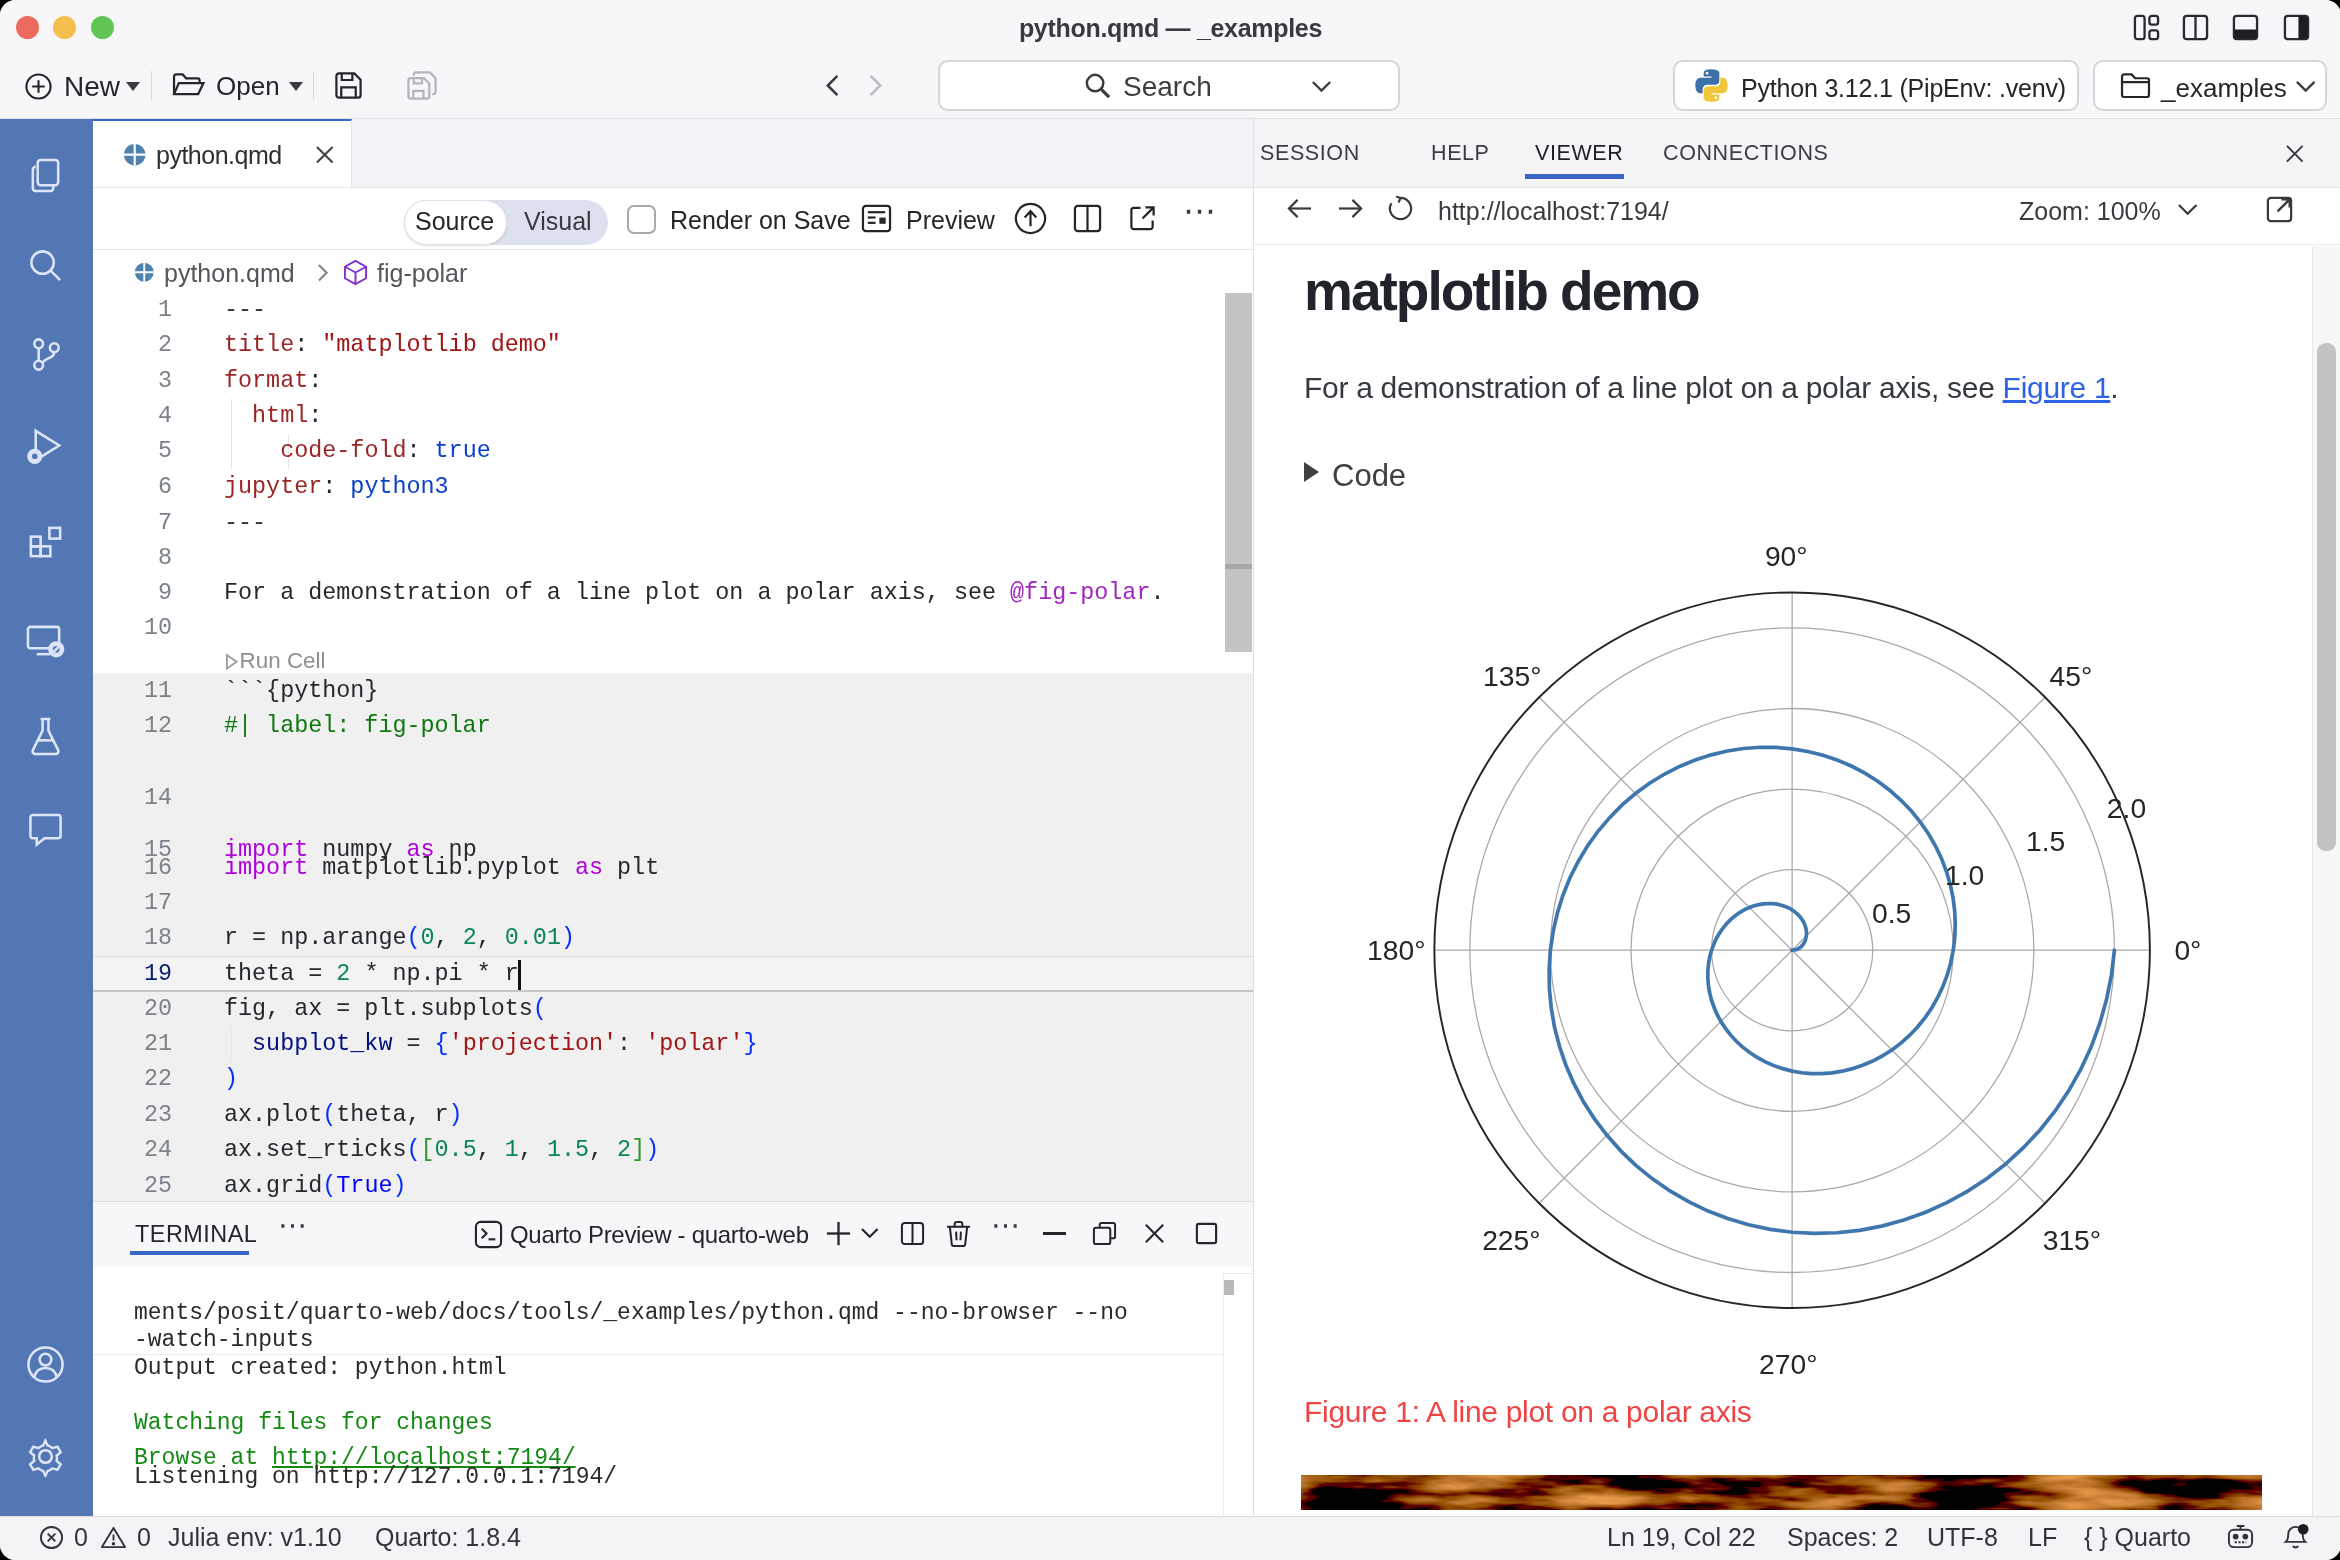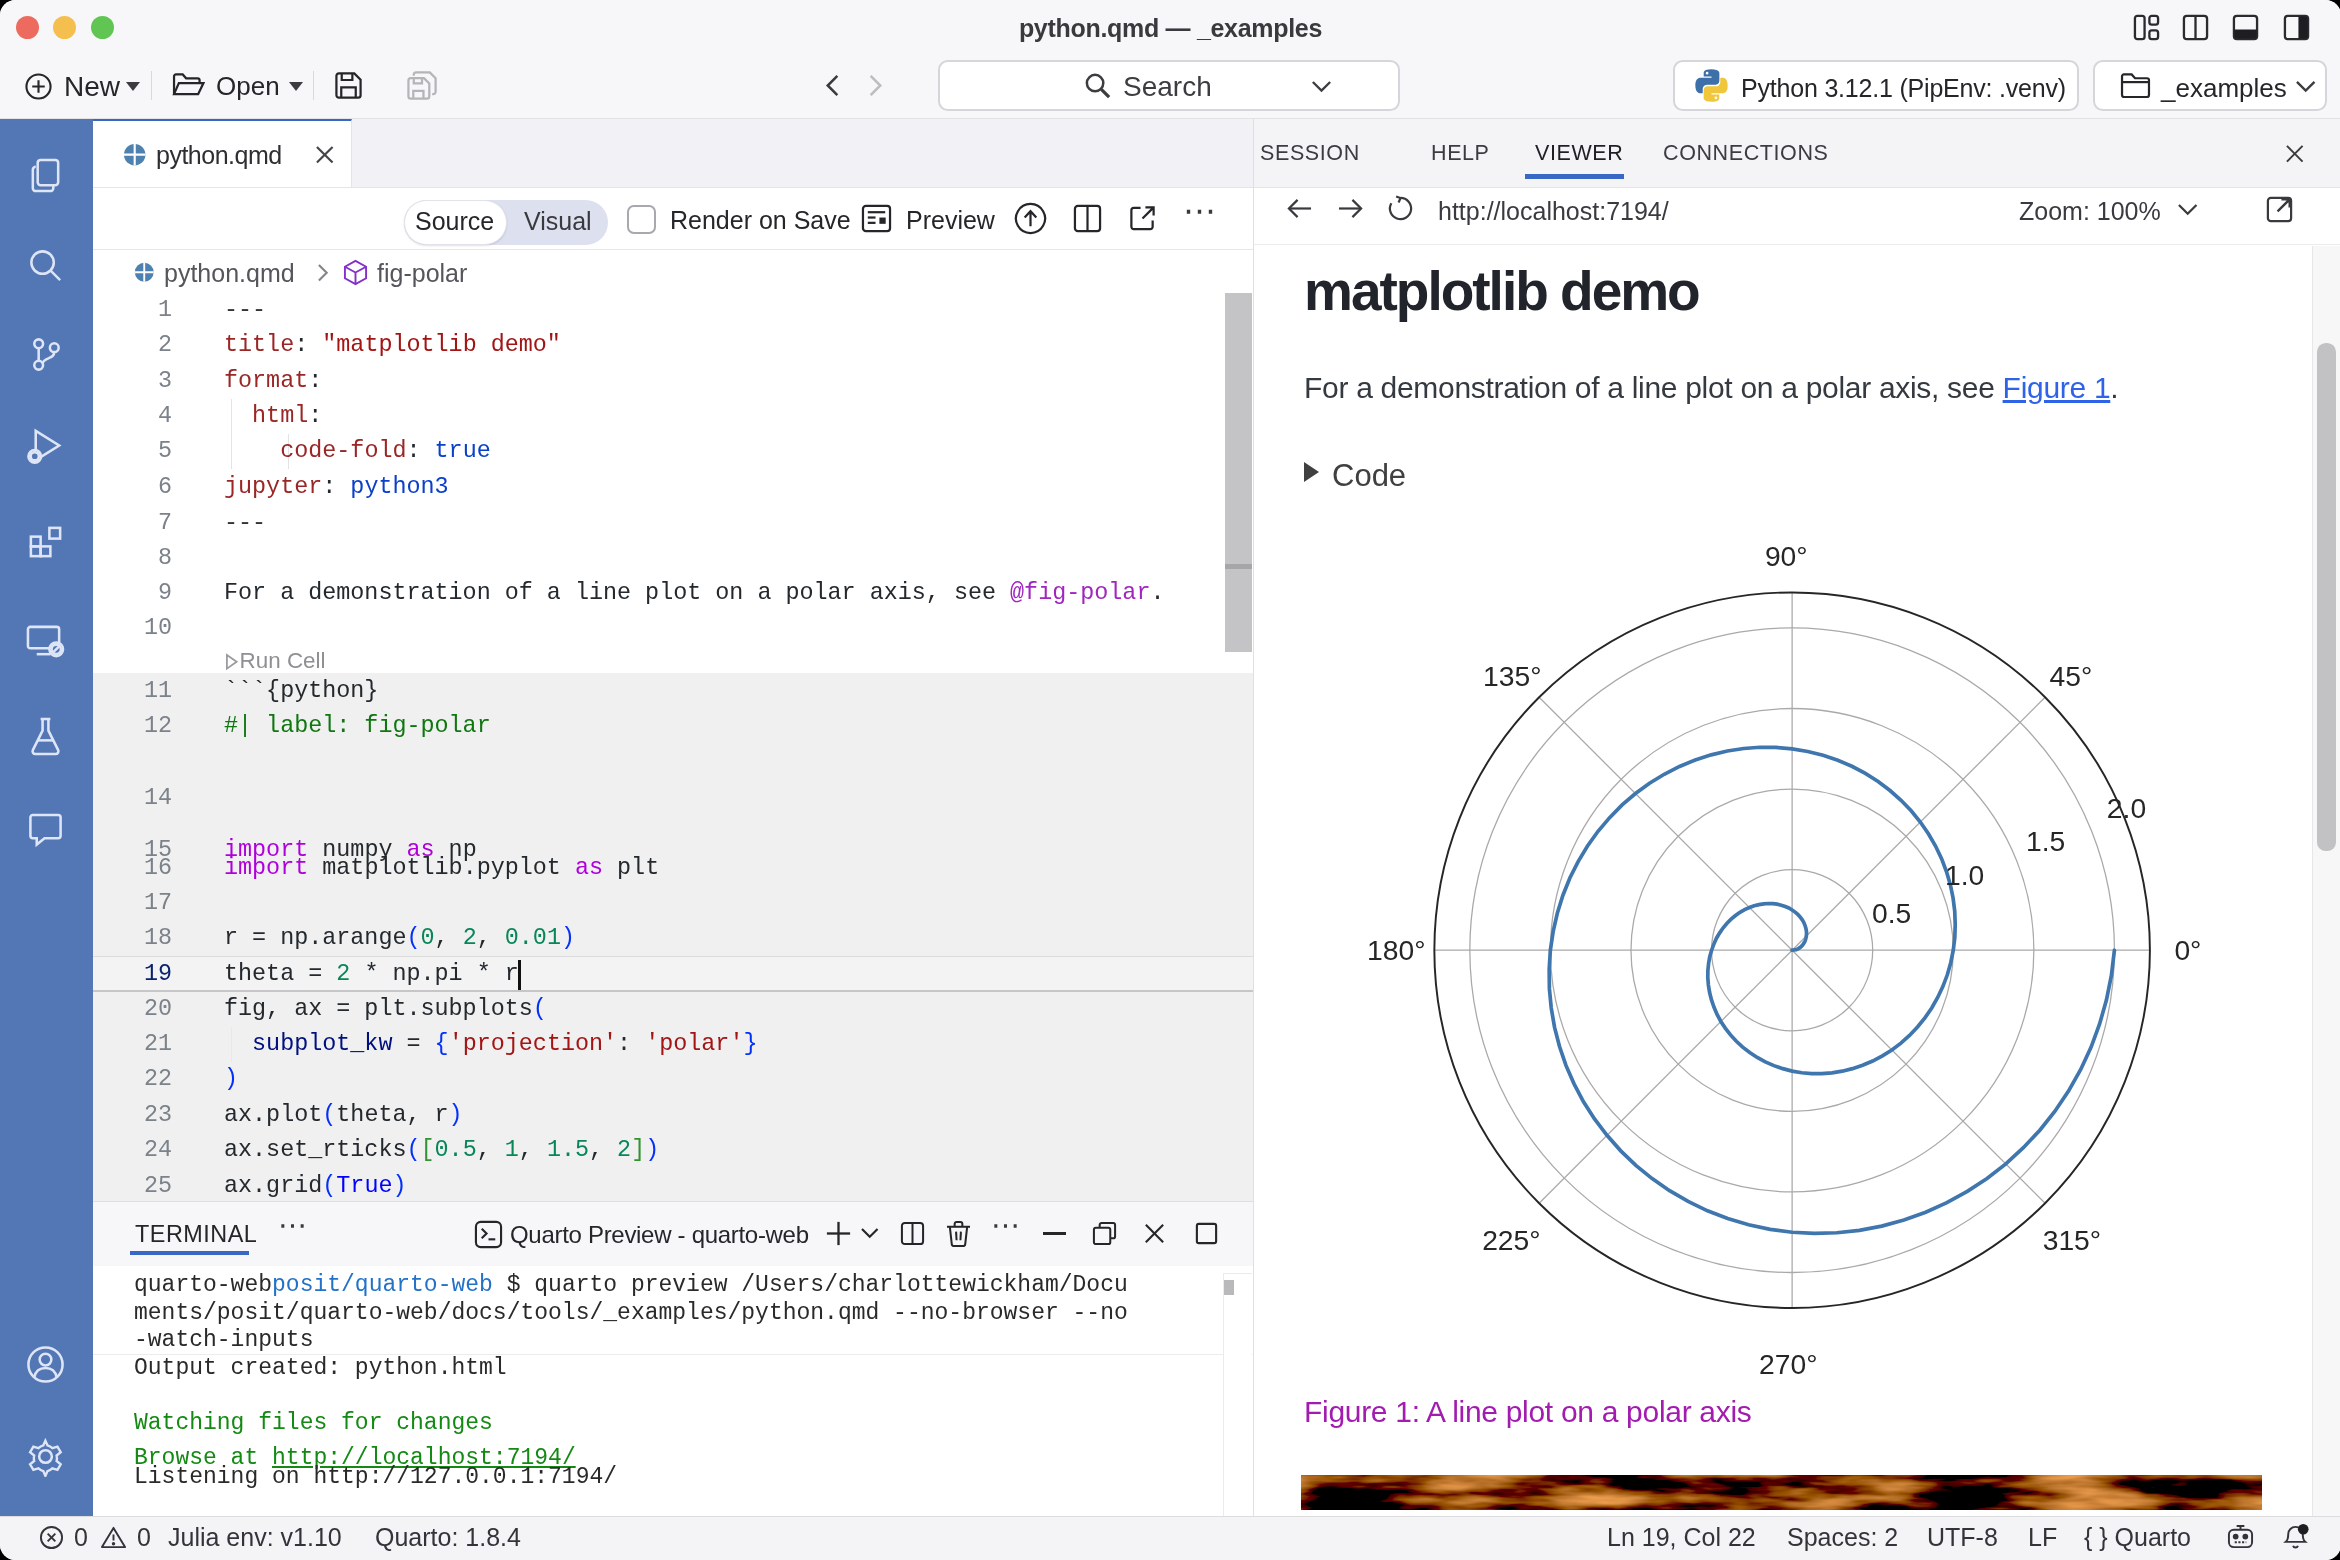--- a/index.html
+++ b/index.html
@@ -318,21 +318,20 @@
         <rect x="2" y="7" width="17" height="17" rx="2"></rect>
         <path d="M8 7 V4 a2 2 0 0 1 2 -2 h12 a2 2 0 0 1 2 2 v12 a2 2 0 0 1 -2 2 h-3"></path>
       </svg>
 <svg class="icon" style="left:1049px;top:18.5px;" width="25" height="25" viewBox="0 0 26 26" stroke="#26262a" stroke-width="2.2">
         <line x1="4" y1="4" x2="22" y2="22"></line>
         <line x1="22" y1="4" x2="4" y2="22"></line>
       </svg>
 <svg class="icon" style="left:1101px;top:18.5px;" width="25" height="25" viewBox="0 0 26 26" fill="none" stroke="#26262a" stroke-width="2.2">
         <rect x="3" y="3" width="20" height="20" rx="2"></rect>
       </svg>
-<div class="trow" style="top:70px;"><span>quarto-web</span><span class="tbl">posit/quarto-web</span> $ quarto preview /Users/charlottewickham/Docu</div>
 <div class="trow" style="top:98px;">ments/posit/quarto-web/docs/tools/_examples/python.qmd --no-browser --no</div>
 <div class="trow" style="top:125px;">-watch-inputs</div>
 <div class="abs" style="left:0px;top:152px;width:1161px;height:1px;background:#ececee;"></div>
 <div class="trow" style="top:153px;">Output created: python.html</div>
 <div class="trow tg" style="top:208px;">Watching files for changes</div>
 <div class="trow tg" style="top:243px;">Browse at <span style="text-decoration:underline;">http://localhost:7194/</span></div>
 <div class="trow" style="top:262px;">Listening on http://127.0.0.1:7194/</div>
 <div class="abs" style="left:1130px;top:71px;width:29px;height:245px;background:#fff;border-left:1px solid #ebebed;border-top:1px solid #ebebed;"></div>
       <div class="abs" style="left:1131px;top:78px;width:9.8px;height:14.6px;background:#b9b9bb;"></div>
 </div>
@@ -433,21 +432,21 @@
 <text x="146" y="732">180°</text>
 <text x="264" y="1030">225°</text>
 <text x="548" y="1157">270°</text>
 <text x="839" y="1030">315°</text>
 <text x="654" y="694">0.5</text>
 <text x="729" y="655">1.0</text>
 <text x="812" y="620">1.5</text>
 <text x="895" y="586">2.0</text>
 </g>
 </svg>
-<div class="abs" style="left:1304px;top:1395px;font-size:30px;letter-spacing:-0.3px;color:#a21caf;">Figure 1: A line plot on a polar axis</div>
+<div class="abs" style="left:1304px;top:1395px;font-size:30px;letter-spacing:-0.3px;color:#ef4444;">Figure 1: A line plot on a polar axis</div>
 <svg class="icon" style="left:1301px;top:1475px;" width="961" height="35" viewBox="0 0 985 36" preserveAspectRatio="none">
       <defs>
         <filter id="fire" x="0" y="0" width="100%" height="100%">
           <feTurbulence type="fractalNoise" baseFrequency="0.008 0.045" numOctaves="4" seed="11" result="n"></feTurbulence>
           <feColorMatrix in="n" type="matrix" values="0 0 0 2.0 -0.75  0 0 0 0.95 -0.42  0 0 0 0.28 -0.15  0 0 0 0 1"></feColorMatrix>
         </filter>
       </defs>
       <rect x="0" y="0" width="985" height="36" fill="#120701"></rect>
       <rect x="0" y="0" width="985" height="36" filter="url(#fire)"></rect>
     </svg>

